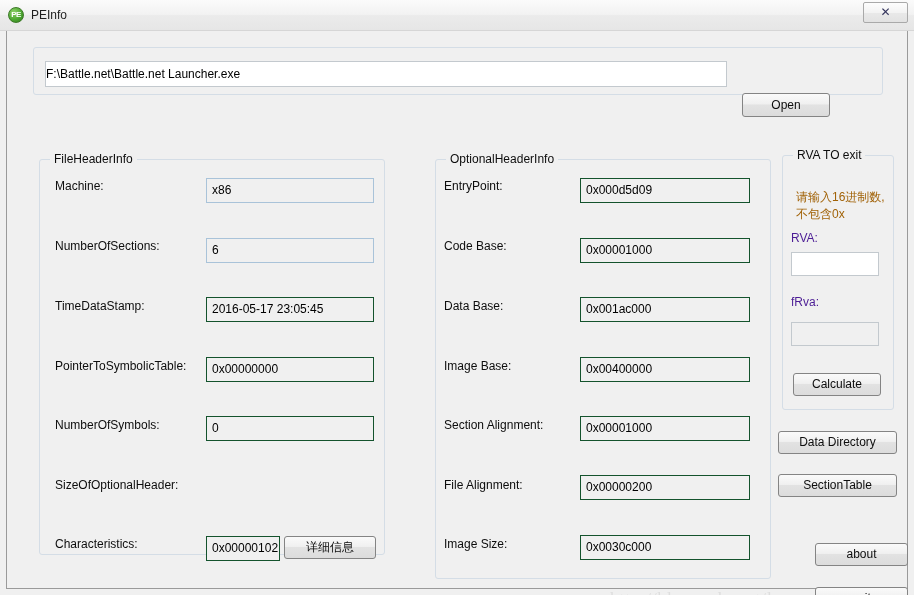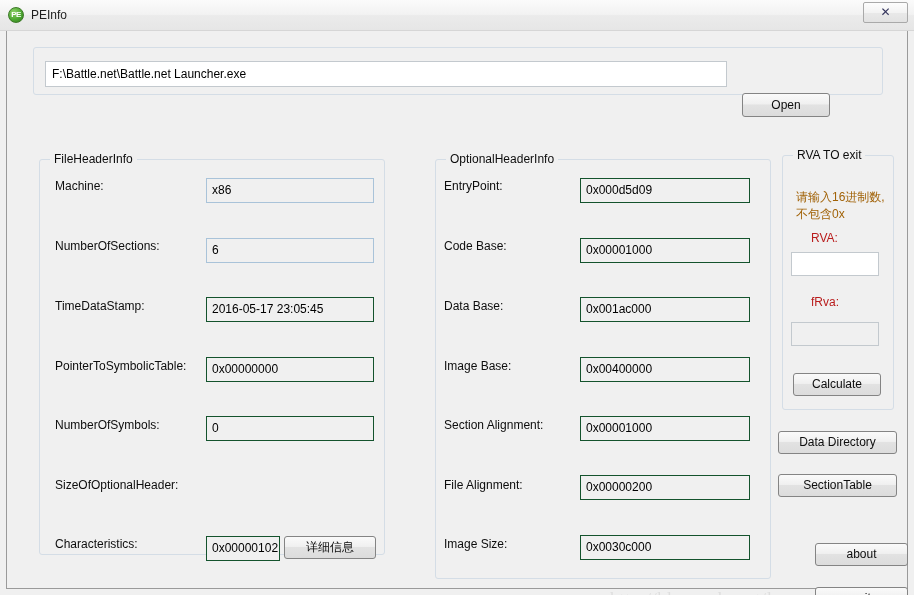--- a/index.html
+++ b/index.html
@@ -91,21 +91,20 @@
   .path-input {
     position: absolute;
     left: 38px; top: 30px;
     width: 682px; height: 26px;
     background: #ffffff;
     border: 1px solid #c3c9ce;
     box-sizing: border-box;
     font-size: 12px;
     color: #000000;
     line-height: 24px;
-    padding-left: 6px;
     overflow: hidden;
     white-space: nowrap;
   }
 
   
   .btn {
     background: linear-gradient(to bottom, #fafafa 0%, #f0f0f0 45%, #e2e2e2 50%, #dcdcdc 100%);
     border: 1px solid #848484;
     border-radius: 3px;
     box-sizing: border-box;
@@ -179,23 +178,23 @@
     position: absolute;
     left: 789px; top: 158px;
     width: 92px;
     font-size: 12px;
     color: #a16207;
     line-height: 17px;
     font-family: Liberation Sans, sans-serif;
   }
   .rva-lab {
     position: absolute;
-    left: 804px;
-    font-size: 12px;
-    color: #b91c1c;
+    left: 784px;
+    font-size: 12px;
+    color: #4c1d95;
     line-height: 14px;
     text-align: right;
   }
   .rva-box {
     position: absolute;
     left: 784px;
     width: 88px; height: 24px;
     box-sizing: border-box;
     border: 1px solid #c3c9ce;
     font-size: 12px;

